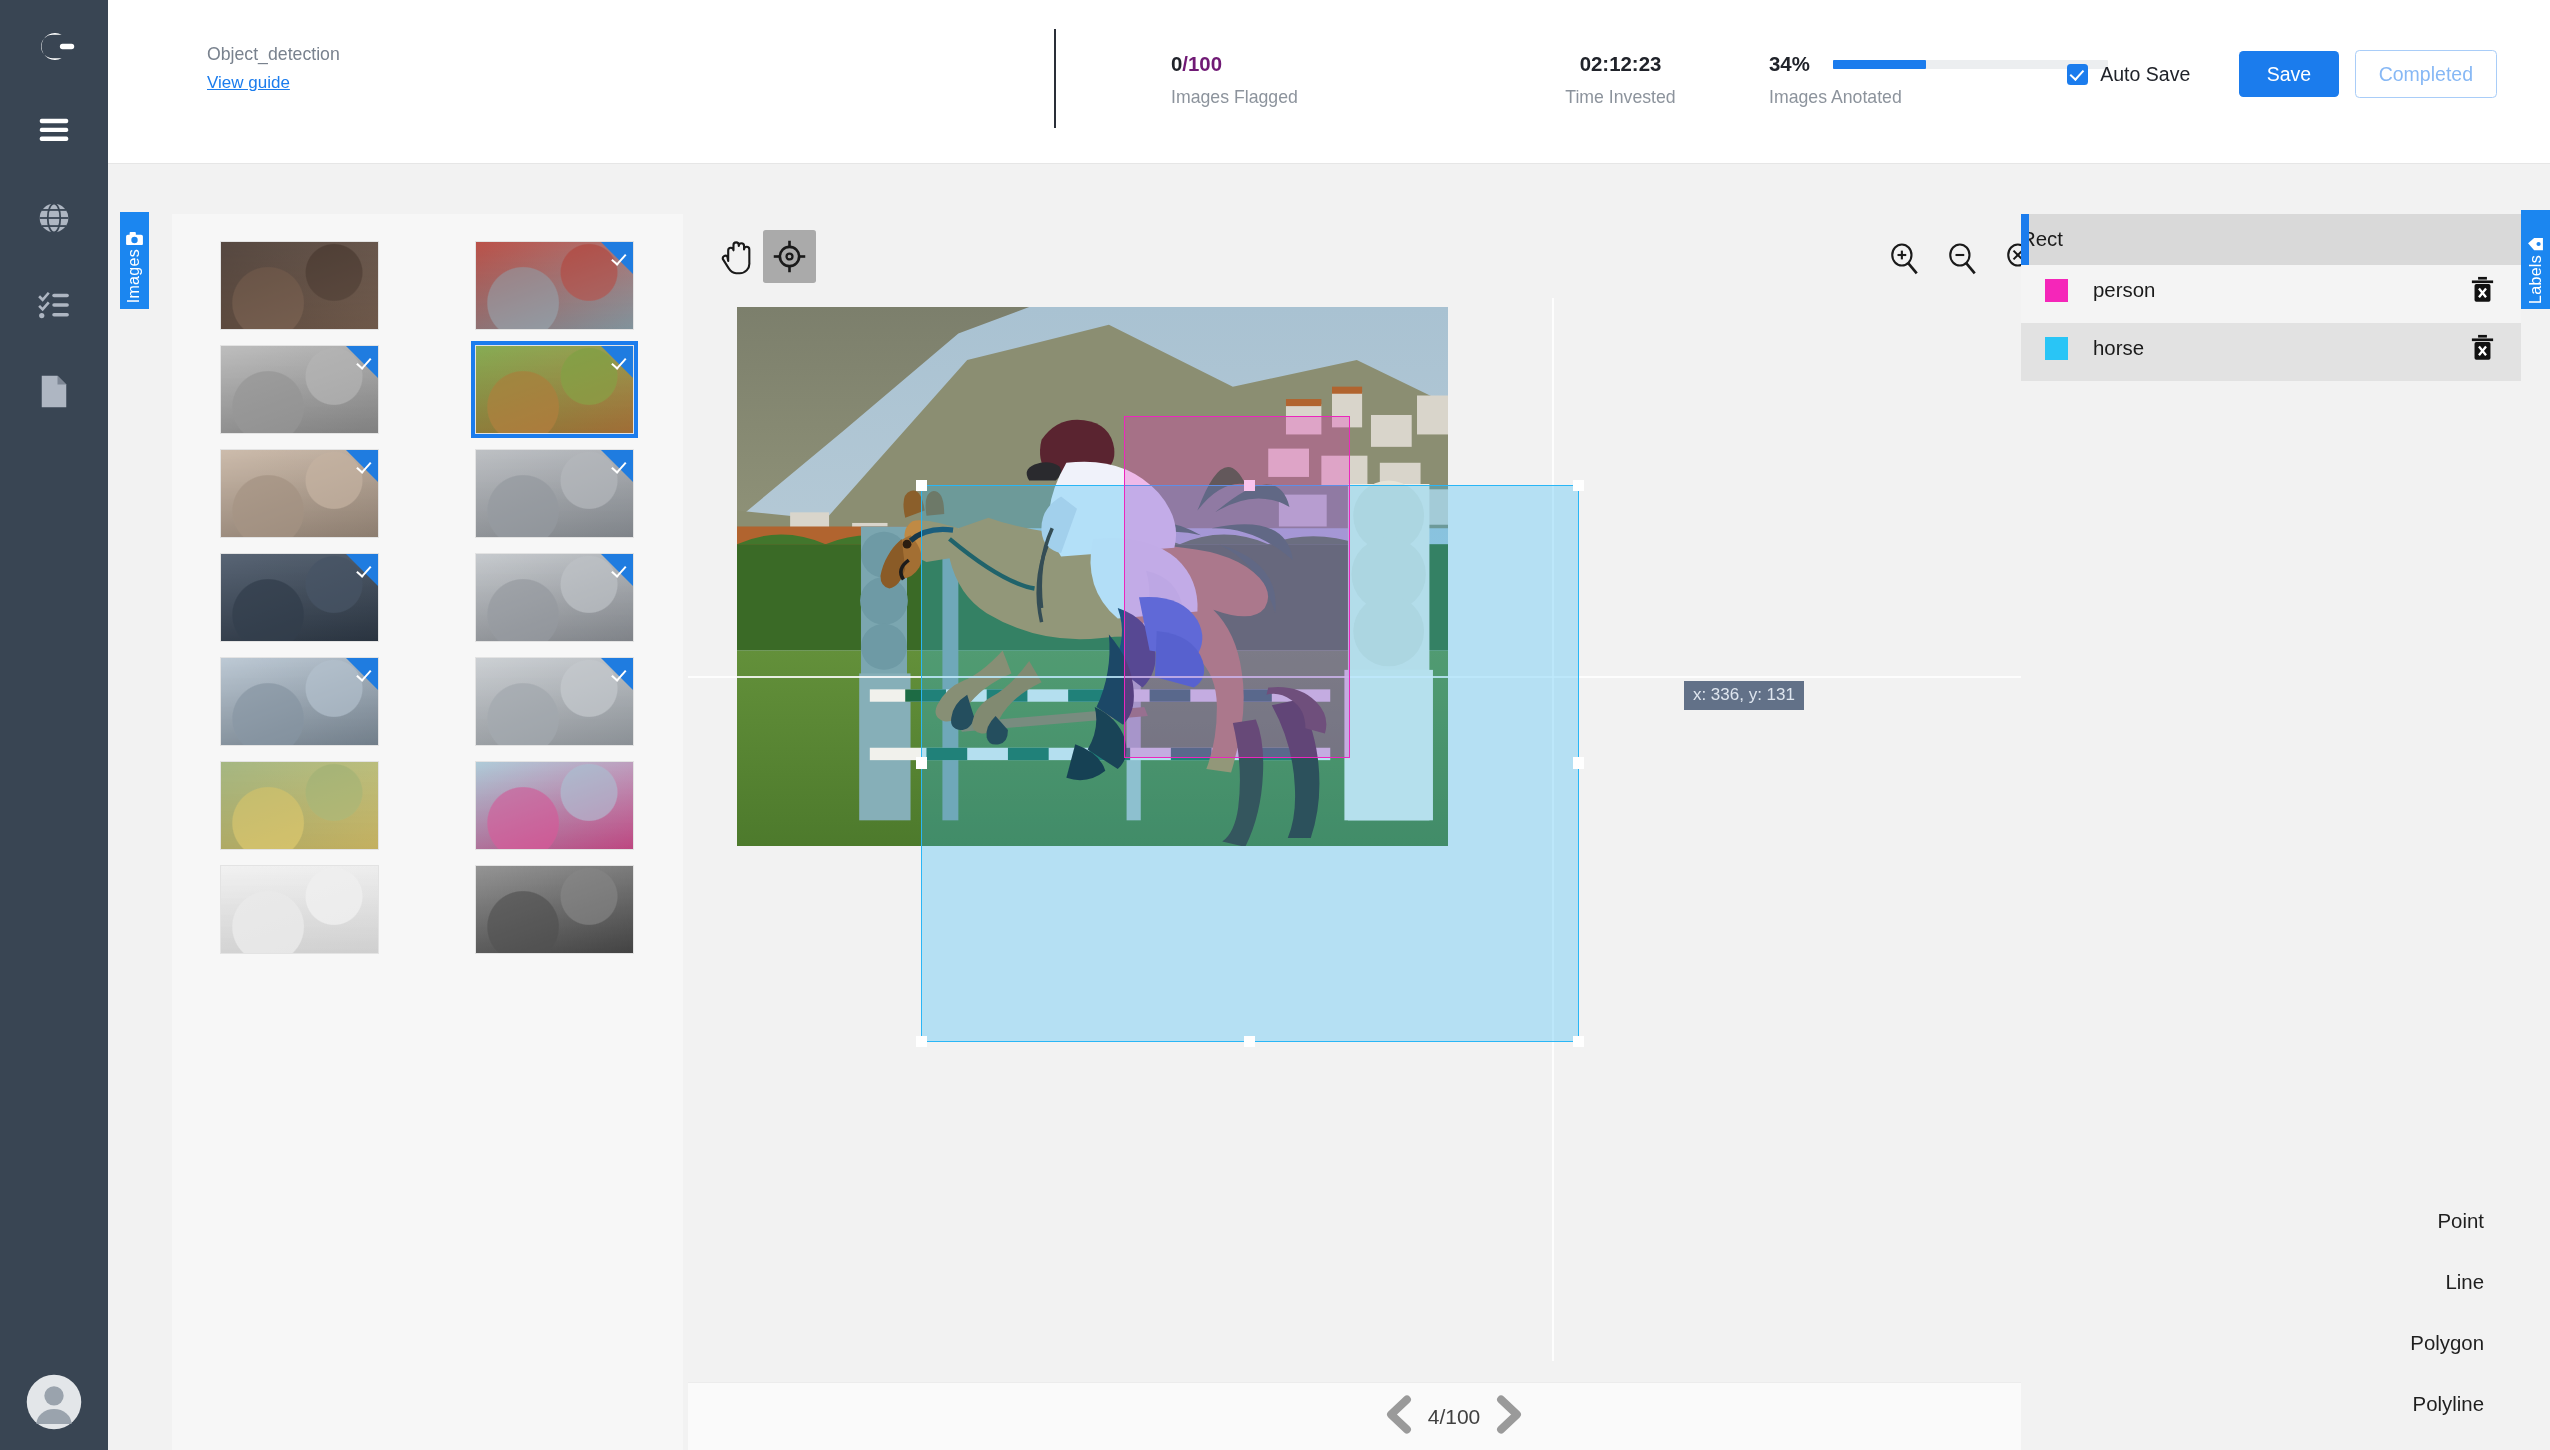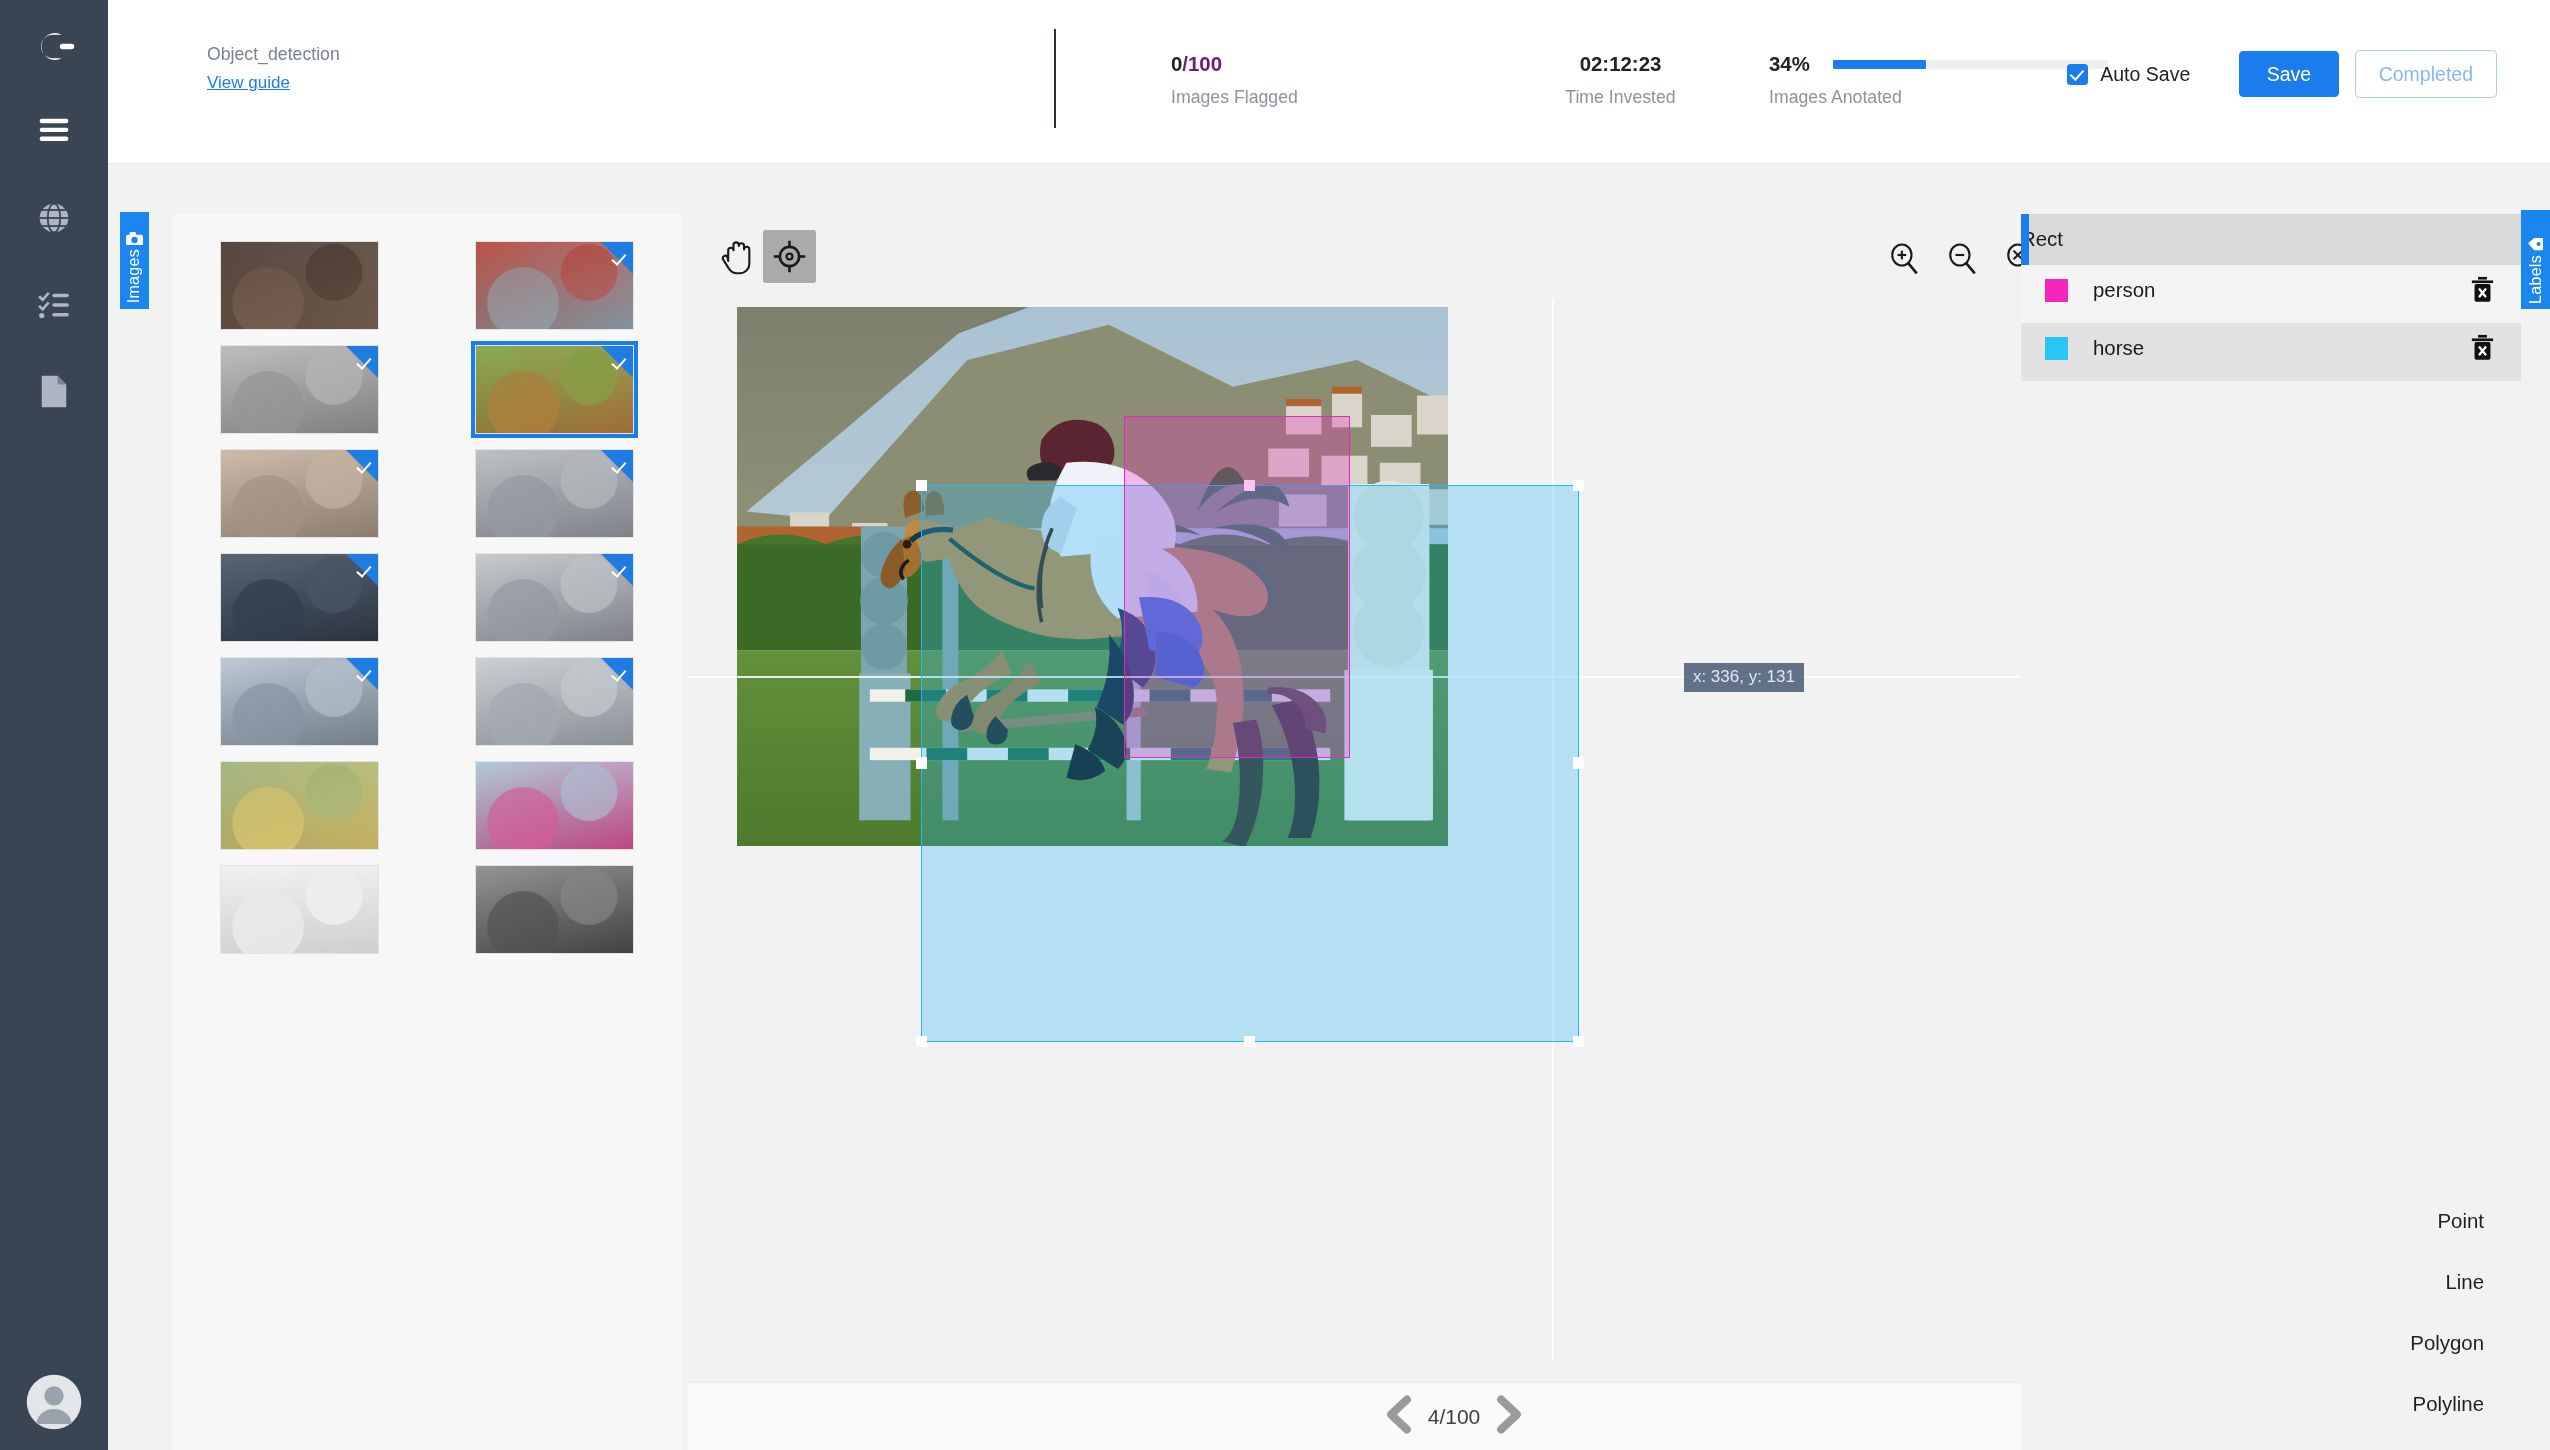--- a/index.html
+++ b/index.html
@@ -595,21 +595,21 @@
           <div class="handle" style="right:-6.2px;top:-6.2px"></div>
           <div class="handle" style="left:-6.2px;top:50%;margin-top:-6.2px"></div>
           <div class="handle" style="right:-6.2px;top:50%;margin-top:-6.2px"></div>
           <div class="handle" style="left:-6.2px;bottom:-6.2px"></div>
           <div class="handle" style="left:50%;bottom:-6.2px;margin-left:-6.2px"></div>
           <div class="handle" style="right:-6.2px;bottom:-6.2px"></div>
         </div>
 
         <div class="bbox bbox-person" id="box-person" style="left: 436px; top: 118px; width: 226px; height: 342px; border-color: rgb(236, 38, 189);"></div>
 
-        <div class="coord-tip" id="coordtip" style="left: 996px; top: 365px;">x: 336, y: 131</div>
+        <div class="coord-tip" id="coordtip" style="left: 996px; top: 383px;">x: 336, y: 131</div>
       </div>
 
       <div class="pager">
         <div class="pager-arrow">
           <svg width="30" height="41" viewBox="0 0 34 46">
               <path d="M26 6 L8 23 L26 40" fill="none" stroke="#9a9a9a" stroke-width="9" stroke-linecap="round" stroke-linejoin="round"></path>
             </svg>
         </div>
         <div class="pager-txt">4/100</div>
         <div class="pager-arrow">

